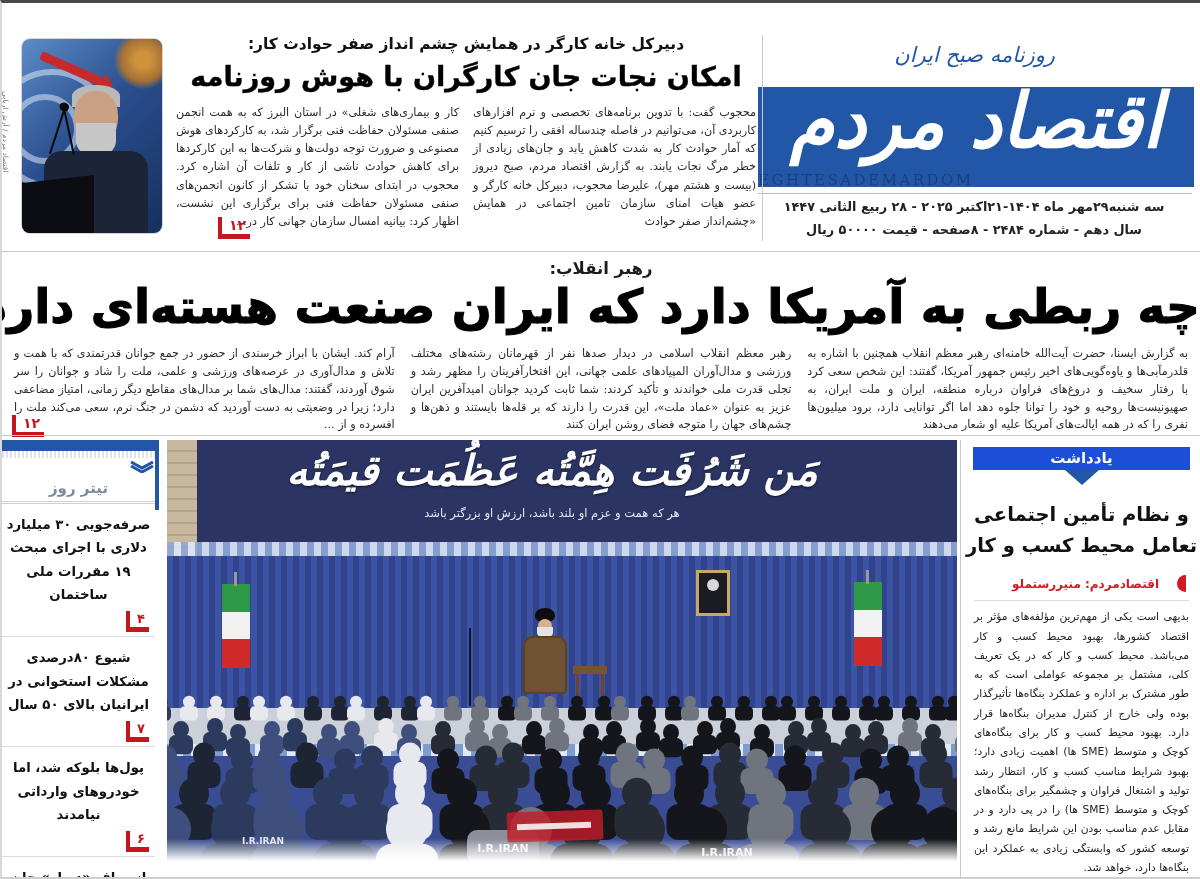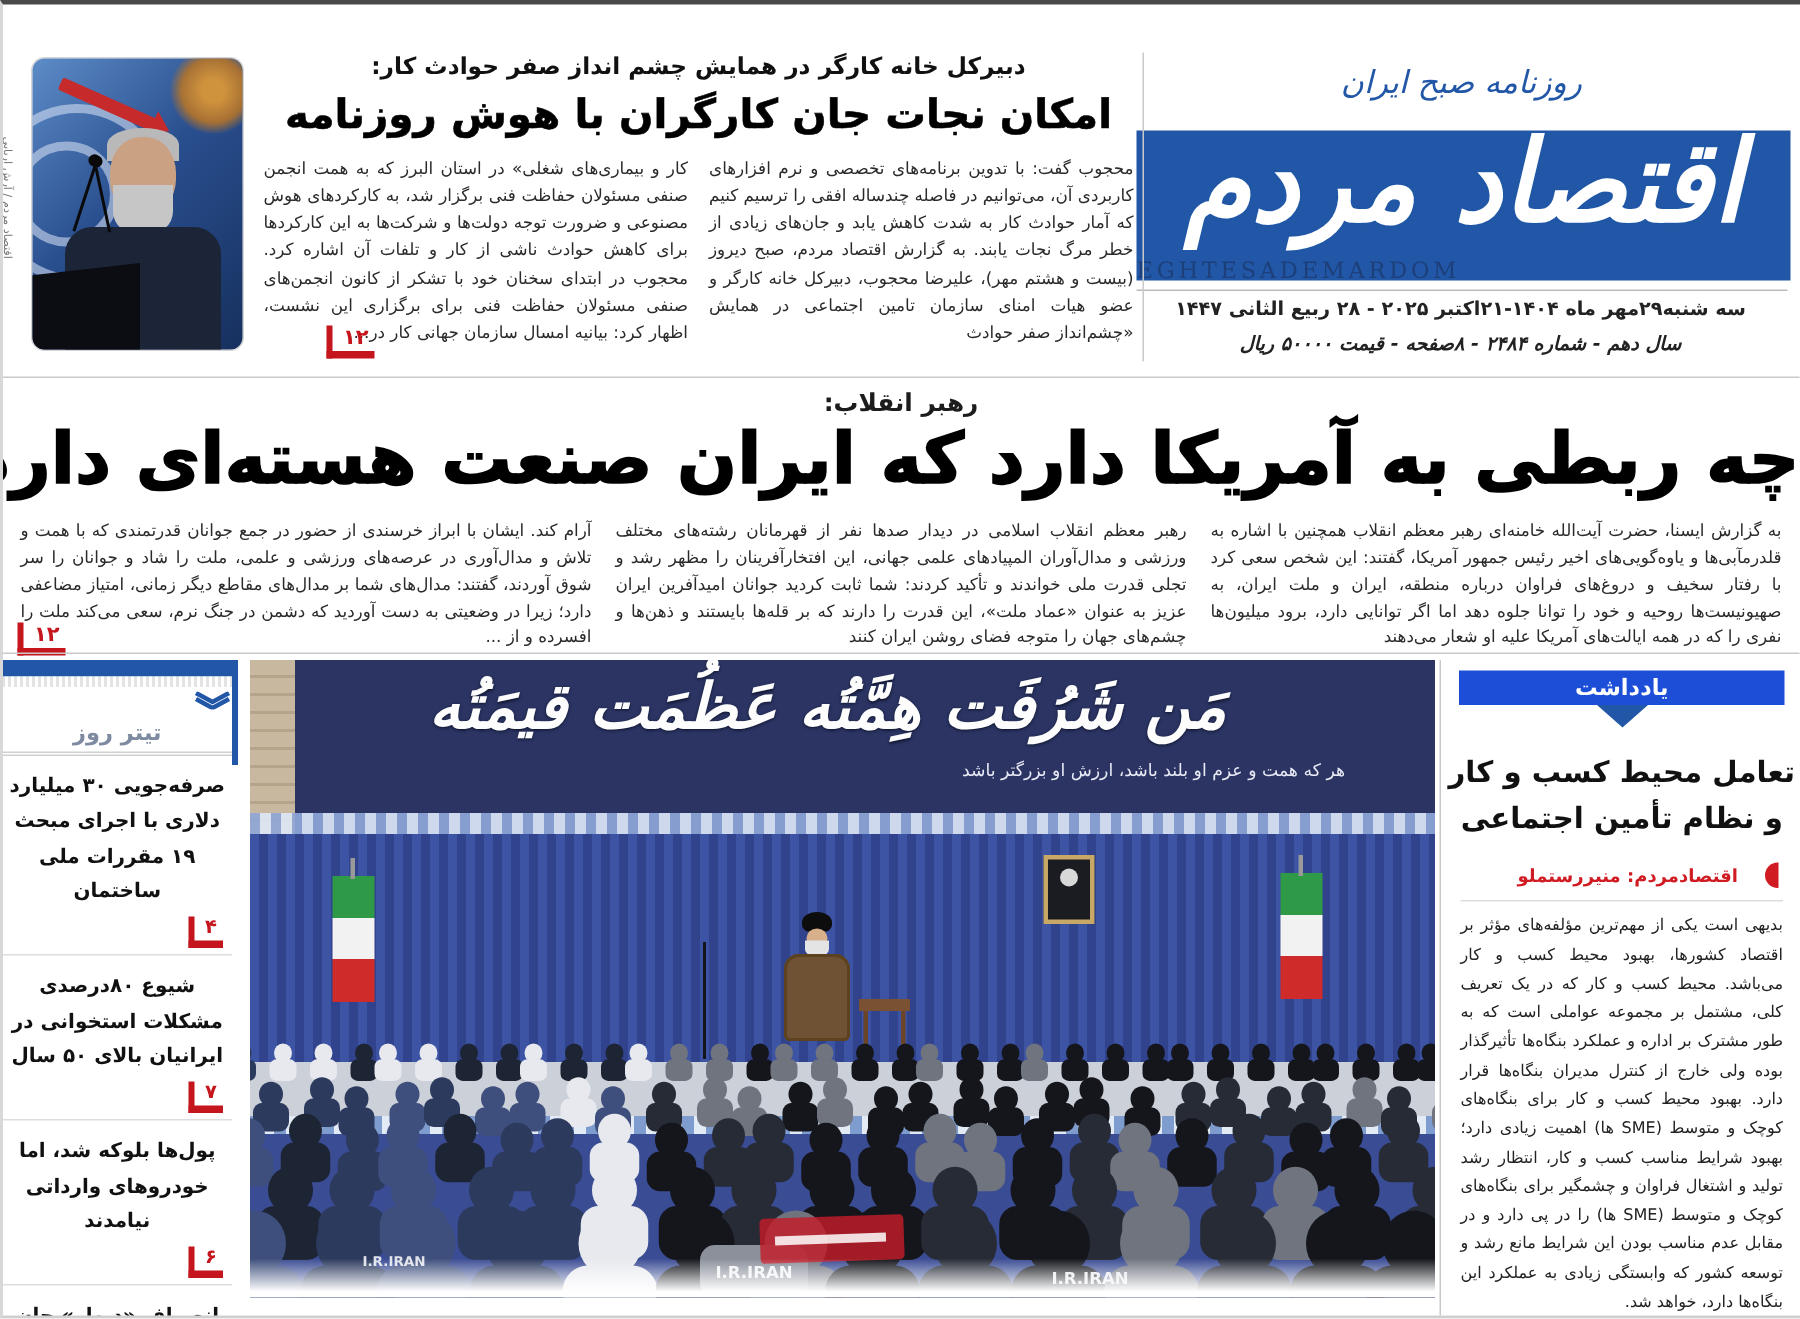--- a/index.html
+++ b/index.html
@@ -17,21 +17,21 @@
   .logo-band { position:absolute; top:84px; right:6px; width:436px; height:100px; background:#2157a6; }
   .logo-text { position:absolute; top:-12px; right:0; width:100%; text-align:center; color:#fff;
                font-size:72px; font-weight:bold; font-style:italic; line-height:1.3;
                text-shadow:0 0 1px #2157a6; transform:scaleY(1.05); white-space:nowrap; }
   .logo-latin { position:absolute; top:168px; right:8px; width:434px; text-align:left; direction:ltr;
                 color:#1d3f7a; font-family:"DejaVu Serif",serif; font-size:15px; letter-spacing:2.5px; }
   .mast-rule { position:absolute; top:190px; right:8px; width:434px; height:1px; background:#bbb; }
   .date-line { position:absolute; top:196px; right:10px; width:432px; font-size:12.8px; font-weight:bold;
                color:#222; text-align:center; white-space:nowrap; }
   .issue-line { position:absolute; top:219px; right:10px; width:432px; font-size:12.8px; font-weight:bold;
-                color:#222; text-align:center;font-style:italic; }
+                color:#222; text-align:center; }
 
   
   .top-story { position:absolute; top:28px; left:6px; width:752px; height:214px; }
   .tphoto { position:absolute; top:8px; left:14px; width:140px; height:194px; border-radius:8px; overflow:hidden;
             background:linear-gradient(135deg,#5d8cc7 0%,#2a4f8f 45%,#16305e 100%); box-shadow:0 0 0 1px #d5d5d5; }
   .tp-arc { position:absolute; border:6px solid rgba(220,230,245,.55); border-radius:50%; }
   .tp-flower { position:absolute; top:-8px; right:-10px; width:58px; height:58px; border-radius:50%;
                background:radial-gradient(circle,#e29a33 18%,#b4742a 52%,transparent 72%); opacity:.9; }
   .tp-arrow { position:absolute; top:26px; left:16px; width:70px; height:9px; background:#c62a2a;
               transform:rotate(24deg); border-radius:2px; }
@@ -98,21 +98,21 @@
   .note-rule { margin:6px 11px; height:1px; background:#ddd; }
 
   
   .mphoto { position:absolute; top:437px; left:165px; width:790px; height:425px; overflow:hidden; background:#3a4c94; }
   .banner { position:absolute; top:0; left:0; right:0; height:102px; background:#2b3462; }
   .brick { position:absolute; top:0; left:0; width:30px; height:128px;
            background:repeating-linear-gradient(180deg,#c9b8a0 0 10px,#b5a38a 10px 12px); }
   .banner-callig { position:absolute; top:6px; left:40px; right:60px; text-align:center; color:#fdfdfd;
                    font-size:42px; font-weight:bold; font-style:italic; white-space:nowrap;
                    text-shadow:0 1px 2px #10152e; }
-  .banner-sub { position:absolute; top:66px; left:40px; right:60px; text-align:right; color:#e8eaf5; font-size:11.5px; }
+  .banner-sub { position:absolute; top:66px; left:40px; right:60px; text-align:center; color:#e8eaf5; font-size:11.5px; }
   .trim { position:absolute; top:102px; left:0; right:0; height:14px;
           background:repeating-linear-gradient(90deg,#8ea6d6 0 7px,#dfe8f7 7px 14px); opacity:.9; }
   .curtain { position:absolute; top:116px; left:0; right:0; height:152px;
              background:repeating-linear-gradient(90deg,#3d53a4 0 6px,#31438c 6px 12px); }
   .portrait { position:absolute; top:14px; left:67%; width:34px; height:46px; background:#1b1b22;
               border:3px solid #c8a866; }
   .portrait:before { content:""; position:absolute; top:6px; left:8px; width:12px; height:12px;
                      border-radius:50%; background:#d8d8d8; }
   .flag { position:absolute; width:28px; height:84px;
           background:linear-gradient(180deg,#2e9a47 0 33%,#f2f2f2 33% 66%,#cf2b2b 66% 100%); }
@@ -498,22 +498,22 @@
     <div class="watermark"></div>
     <div class="mphoto-fade"></div>
   </div>
 
   <div class="vline" style="top:437px; height:442px; left:958px;"></div>
 
   <div class="note">
     <div class="note-bar">یادداشت</div>
     <div class="note-tri"></div>
     <div class="note-title">
+      <span style="display:block;">و نظام تأمین اجتماعی</span>
       <span style="display:block;">تعامل محیط کسب و کار</span>
-      <span style="display:block;">و نظام تأمین اجتماعی</span>
     </div>
     <div class="note-byline">
       <span class="crescent"></span>
       <span>اقتصادمردم: منیررستملو</span>
     </div>
     <div class="note-rule"></div>
     <div class="note-body">
       <p>بدیهی است یکی از مهم‌ترین مؤلفه‌های مؤثر بر اقتصاد کشورها، بهبود محیط کسب و کار می‌باشد. محیط کسب و کار که در یک تعریف کلی، مشتمل بر مجموعه عواملی است که به طور مشترک بر اداره و عملکرد بنگاه‌ها تأثیرگذار بوده ولی خارج از کنترل مدیران بنگاه‌ها قرار دارد. بهبود محیط کسب و کار برای بنگاه‌های کوچک و متوسط (SME ها) اهمیت زیادی دارد؛ بهبود شرایط مناسب کسب و کار، انتظار رشد تولید و اشتغال فراوان و چشمگیر برای بنگاه‌های کوچک و متوسط (SME ها) را در پی دارد و در مقابل عدم مناسب بودن این شرایط مانع رشد و توسعه کشور که وابستگی زیادی به عملکرد این بنگاه‌ها دارد، خواهد شد.</p>
 
     </div>

